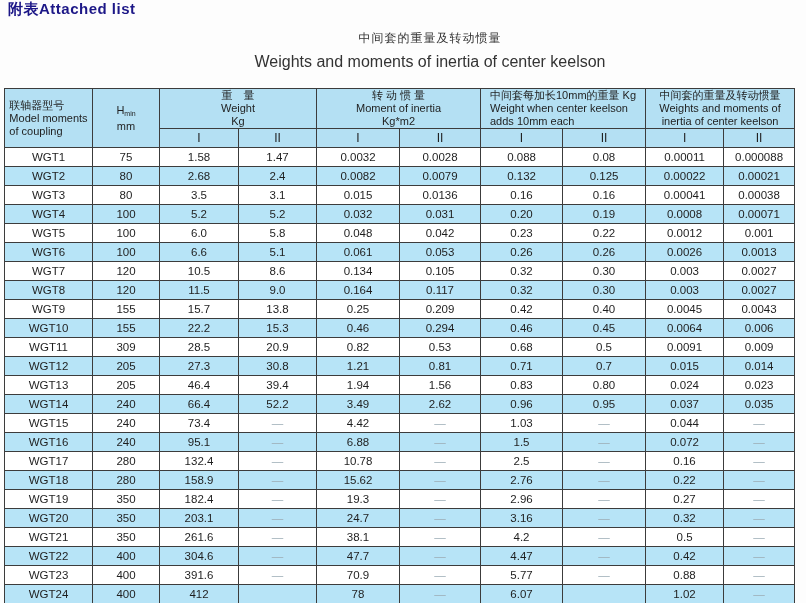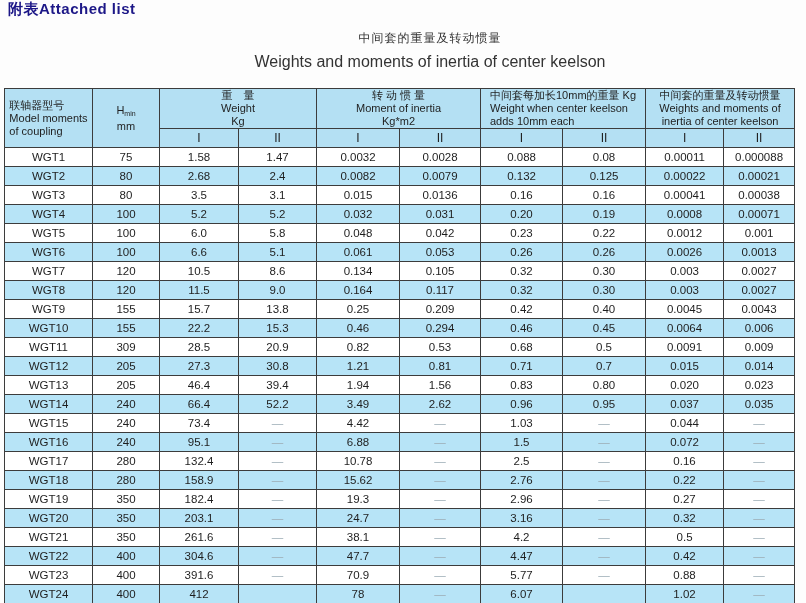--- a/index.html
+++ b/index.html
@@ -265,21 +265,21 @@
       </tr>
       <tr>
         <td>WGT13</td>
         <td>205</td>
         <td>46.4</td>
         <td>39.4</td>
         <td>1.94</td>
         <td>1.56</td>
         <td>0.83</td>
         <td>0.80</td>
-        <td>0.020</td>
+        <td>0.024</td>
         <td>0.023</td>
       </tr>
       <tr>
         <td>WGT14</td>
         <td>240</td>
         <td>66.4</td>
         <td>52.2</td>
         <td>3.49</td>
         <td>2.62</td>
         <td>0.96</td>

